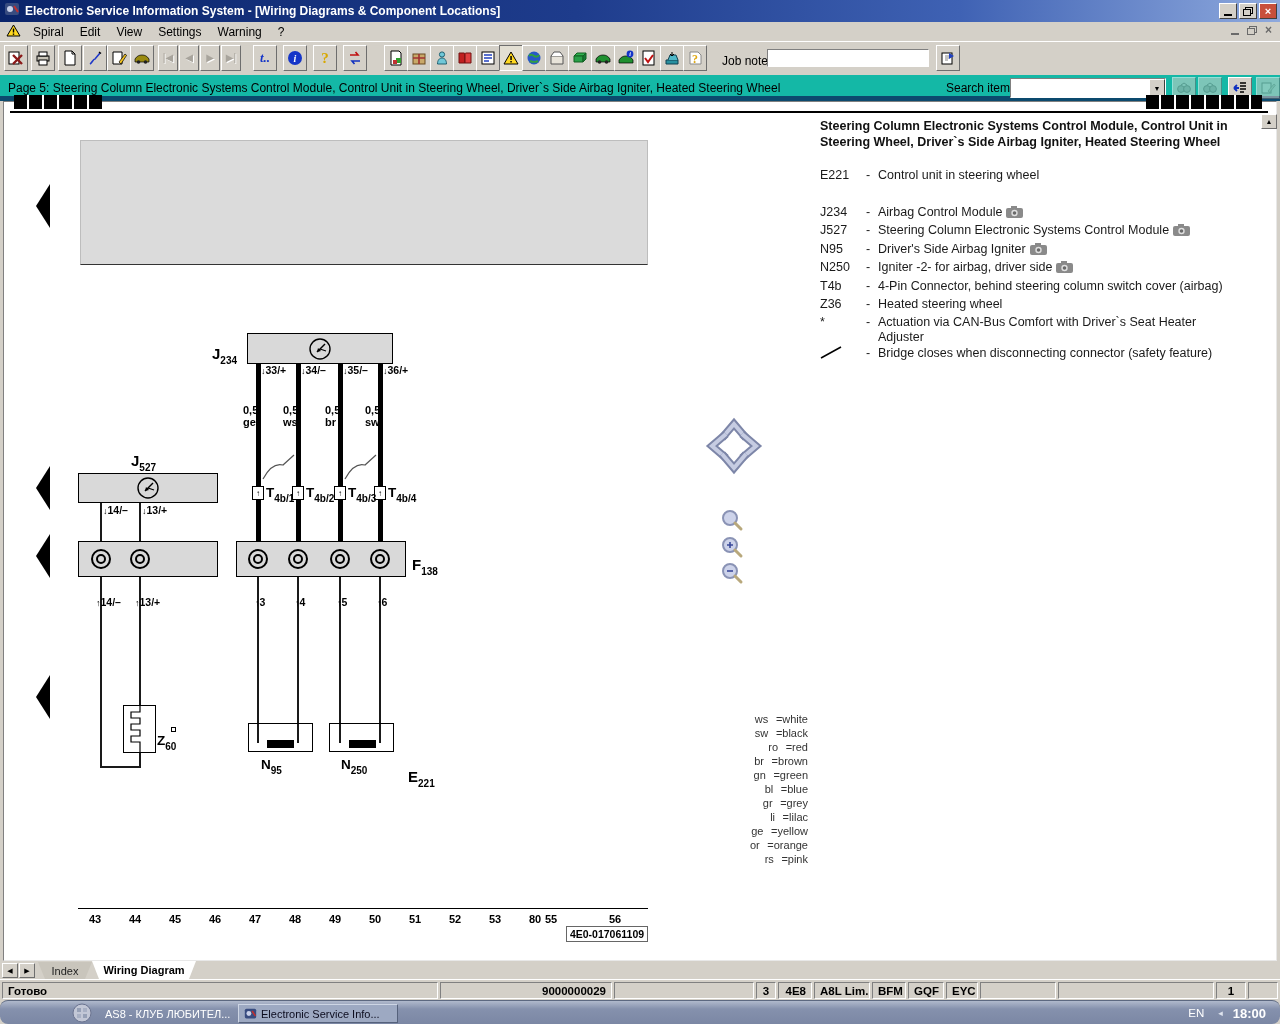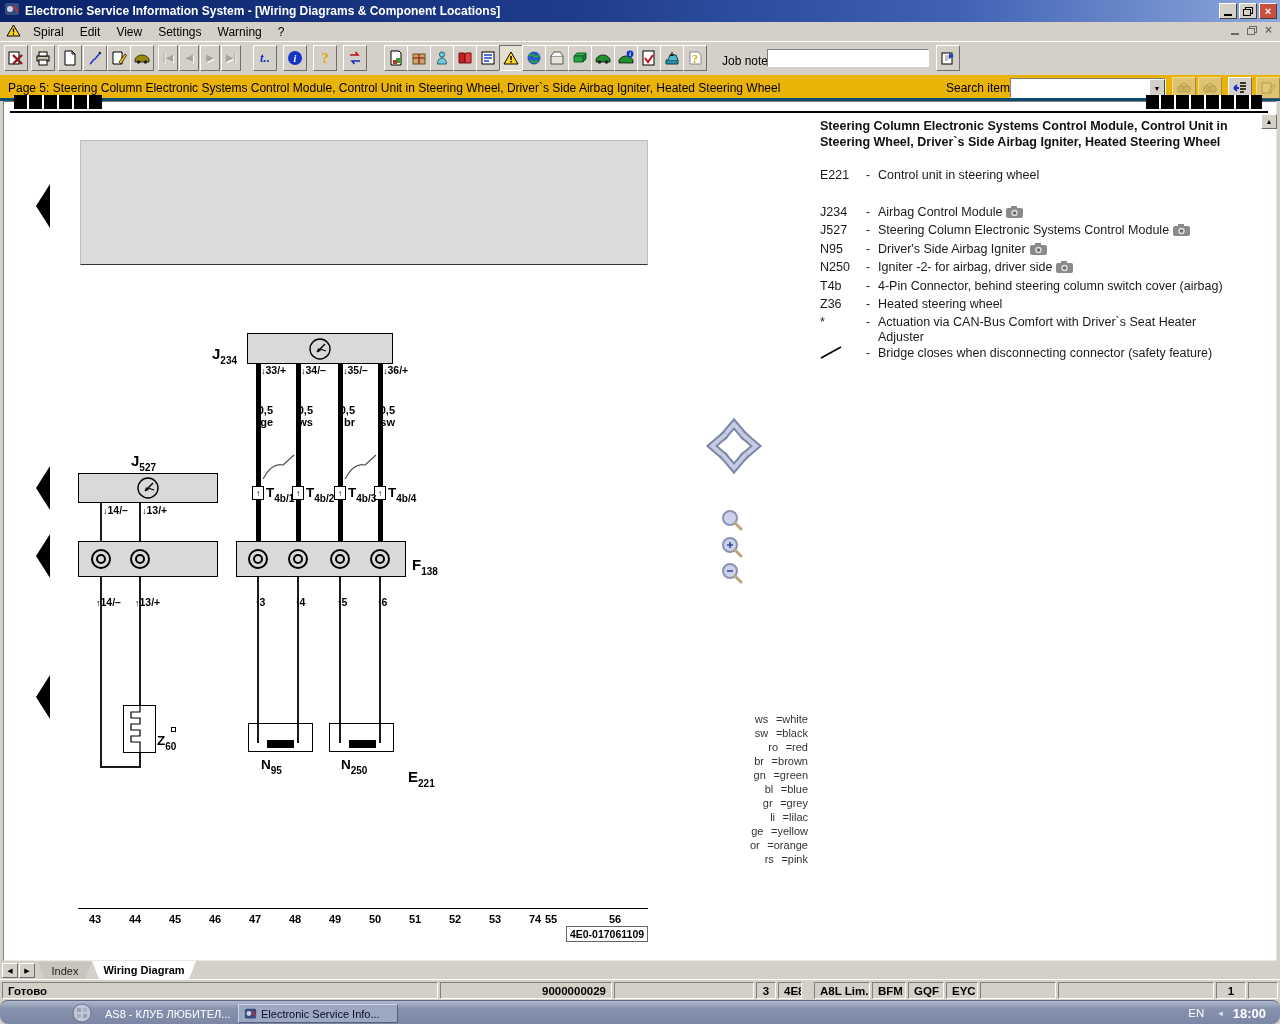--- a/index.html
+++ b/index.html
@@ -28,21 +28,21 @@
   .toolbar{position:absolute;left:0;top:41px;width:1280px;height:34px;background:#d4d0c8;border-top:1px solid #fff;}
   .tb{position:absolute;top:3px;width:24px;height:26px;background:#d4d0c8;border:1px solid;border-color:#fff #6e6e6e #6e6e6e #fff;display:flex;align-items:center;justify-content:center;box-sizing:border-box;}
   .tb.nav{width:20px;}
   .tb.pressed{background:#e3dfd3;border-color:#6e6e6e #fff #fff #6e6e6e;}
   .tb svg{display:block;}
   .tricon{color:#a8a49c;text-shadow:1px 1px 0 #fff;font-size:10px;line-height:10px;}
   .ticn{color:#1535c8;font-weight:bold;font-style:italic;font-family:"Liberation Serif",serif;font-size:13px;}
   .jobnote-label{position:absolute;left:722px;top:12px;font-size:12px;}
   .jobnote-input{position:absolute;left:767px;top:7px;width:162px;height:18px;background:#fff;border:1px solid;border-color:#808080 #fff #fff #808080;box-sizing:border-box;font-size:12px;padding:0 3px;}
   
-  .pagebar{position:absolute;left:0;top:75px;width:1280px;height:26px;background:#eab308;border-bottom:3px solid #0c4a6e;box-sizing:border-box;}
+  .pagebar{position:absolute;left:0;top:75px;width:1280px;height:26px;background:#14b8a6;border-bottom:5px solid #0c4a6e;box-sizing:border-box;}
   .pagetext{position:absolute;left:8px;top:6px;font-size:12px;white-space:nowrap;}
   .searchlabel{position:absolute;left:946px;top:6px;font-size:12px;}
   .combo{position:absolute;left:1010px;top:3px;width:156px;height:20px;background:#fff;border:1px solid;border-color:#808080 #fff #fff #808080;box-sizing:border-box;}
   .combo .field{position:absolute;left:0;top:0;width:138px;height:18px;border:none;font-size:12px;padding:0 3px;box-sizing:border-box;}
   .combo .drop{position:absolute;right:0;top:0;width:16px;height:18px;background:#d4d0c8;border:1px solid;border-color:#fff #404040 #404040 #fff;display:flex;align-items:center;justify-content:center;font-size:7px;box-sizing:border-box;}
   .pb-btn{position:absolute;top:2px;width:24px;height:22px;background:#d4d0c8;border:1px solid;border-color:#fff #6e6e6e #6e6e6e #fff;display:flex;align-items:center;justify-content:center;box-sizing:border-box;}
   .pb-btn.dis{opacity:.55;}
   
   .whitebg{position:absolute;left:3px;top:101px;width:1274px;height:860px;background:#fff;border:1px solid;border-color:#808080 #e8e8e8 #e8e8e8 #808080;box-sizing:border-box;}
   .artifact{position:absolute;height:14px;background:repeating-linear-gradient(90deg,#000 0 13px,#fff 13px 15px);}
@@ -61,21 +61,21 @@
   .wireT{position:absolute;width:5px;background:#000;}
   .wireN{position:absolute;width:2px;background:#1a1a1a;}
   .wireH{position:absolute;height:2px;background:#1a1a1a;}
   .ring{position:absolute;border:2px solid #000;border-radius:50%;box-sizing:border-box;background:transparent;}
   .t4box{position:absolute;width:12px;height:14px;background:#fff;border:1px solid #000;box-sizing:border-box;display:flex;align-items:center;justify-content:center;font-size:8px;font-weight:bold;}
   .comp{position:absolute;font-weight:bold;font-size:15px;color:#000;white-space:nowrap;}
   .comp sub{font-size:10px;position:relative;top:1px;}
   .comp.small{font-size:13.5px;}
   .pin{position:absolute;font-weight:bold;font-size:10.5px;color:#000;white-space:nowrap;}
   .pin .ar{font-size:9px;}
-  .gauge{position:absolute;width:30px;text-align:right;font-weight:bold;font-size:11px;line-height:12px;color:#000;}
+  .gauge{position:absolute;width:30px;text-align:left;font-weight:bold;font-size:11px;line-height:12px;color:#000;}
   .leftarrow{position:absolute;width:0;height:0;border-top:22px solid transparent;border-bottom:22px solid transparent;border-right:14px solid #000;}
   .bar995{position:absolute;background:#000;}
   .igrect{position:absolute;border:1px solid #000;box-sizing:border-box;background:transparent;}
   .refsq{position:absolute;width:5px;height:5px;border:1px solid #000;box-sizing:border-box;}
   .rulerline{position:absolute;left:78px;top:908px;width:570px;height:1px;background:#000;}
   .rnum{position:absolute;top:913px;width:22px;text-align:center;font-weight:bold;font-size:11px;}
   .docbox{position:absolute;left:566px;top:926px;width:82px;height:16px;border:1px solid #666;box-sizing:border-box;text-align:center;font-weight:bold;font-size:10.5px;line-height:14px;background:#fff;}
   .cc-row{position:absolute;left:698px;width:110px;font-size:11px;color:#333;white-space:nowrap;text-align:right;}
   .cc-code{display:inline-block;width:24px;}
   .cc-eq{display:inline-block;width:14px;}
@@ -573,42 +573,42 @@
   <span class="rnum" style="left:124px">44</span>
   <span class="rnum" style="left:164px">45</span>
   <span class="rnum" style="left:204px">46</span>
   <span class="rnum" style="left:244px">47</span>
   <span class="rnum" style="left:284px">48</span>
   <span class="rnum" style="left:324px">49</span>
   <span class="rnum" style="left:364px">50</span>
   <span class="rnum" style="left:404px">51</span>
   <span class="rnum" style="left:444px">52</span>
   <span class="rnum" style="left:484px">53</span>
-  <span class="rnum" style="left:524px">74</span>
+  <span class="rnum" style="left:524px">80</span>
   <span class="rnum" style="left:540px">55</span>
   <span class="rnum" style="left:604px">56</span>
   <div class="docbox">4E0-017061109</div>
 
   <div class="tabstrip">
     <div class="tabnav" style="left:2px">
         <span>◀</span>
       </div>
     <div class="tabnav" style="left:19px">
         <span>▶</span>
       </div>
     <div class="tab idle" style="left:38px;width:54px">Index</div>
     <div class="tab active" style="left:92px;width:104px">Wiring Diagram</div>
   </div>
 
   <div class="statusbar">
     <div class="seg" style="left:2px;width:436px">Готово</div>
     <div class="seg" style="left:440px;width:172px;text-align:right">9000000029</div>
     <div class="seg" style="left:614px;width:140px"></div>
     <div class="seg" style="left:756px;width:20px;text-align:center">3</div>
-    <div class="seg" style="left:778px;width:24px;text-align:left">4E8</div>
+    <div class="seg" style="left:778px;width:34px;text-align:right">4E8</div>
     <div class="seg" style="left:814px;width:56px;text-align:center">A8L Lim.</div>
     <div class="seg" style="left:872px;width:34px;text-align:center">BFM</div>
     <div class="seg" style="left:908px;width:36px;text-align:center">GQF</div>
     <div class="seg" style="left:946px;width:32px;text-align:center">EYC</div>
     <div class="seg" style="left:980px;width:76px"></div>
     <div class="seg" style="left:1058px;width:156px"></div>
     <div class="seg" style="left:1216px;width:30px;text-align:center">1</div>
     <div class="seg" style="left:1248px;width:30px"></div>
   </div>
 

